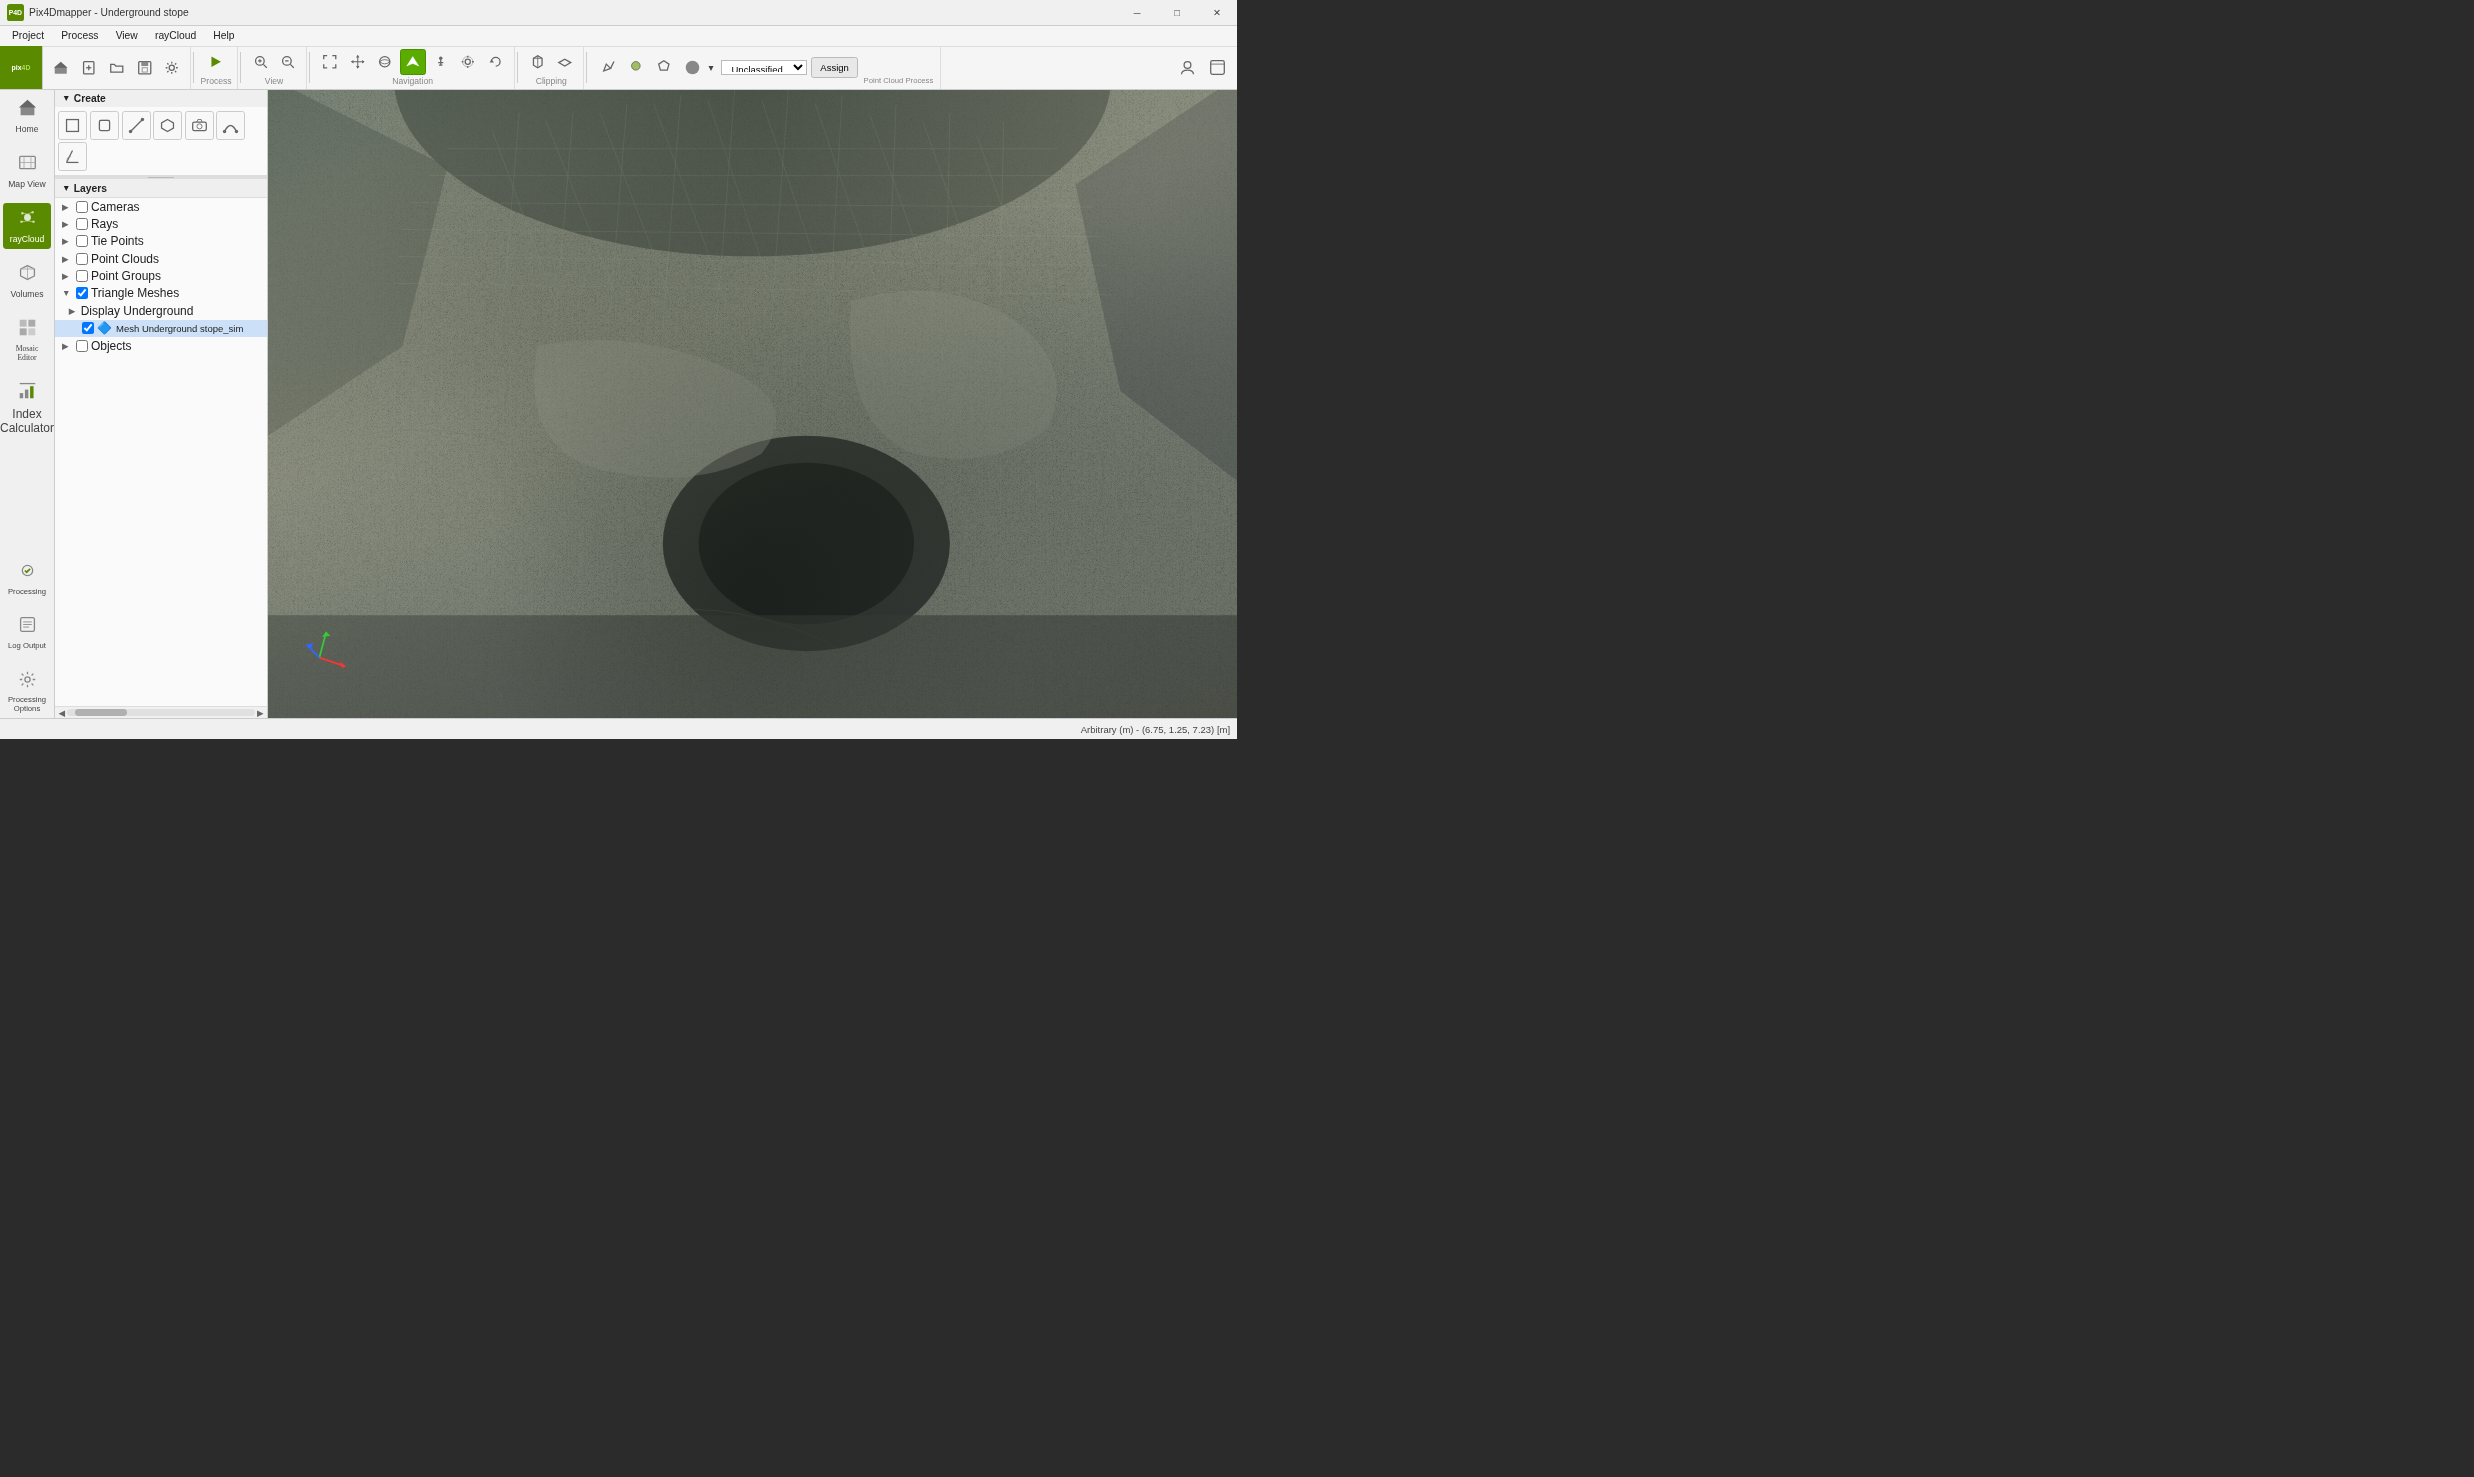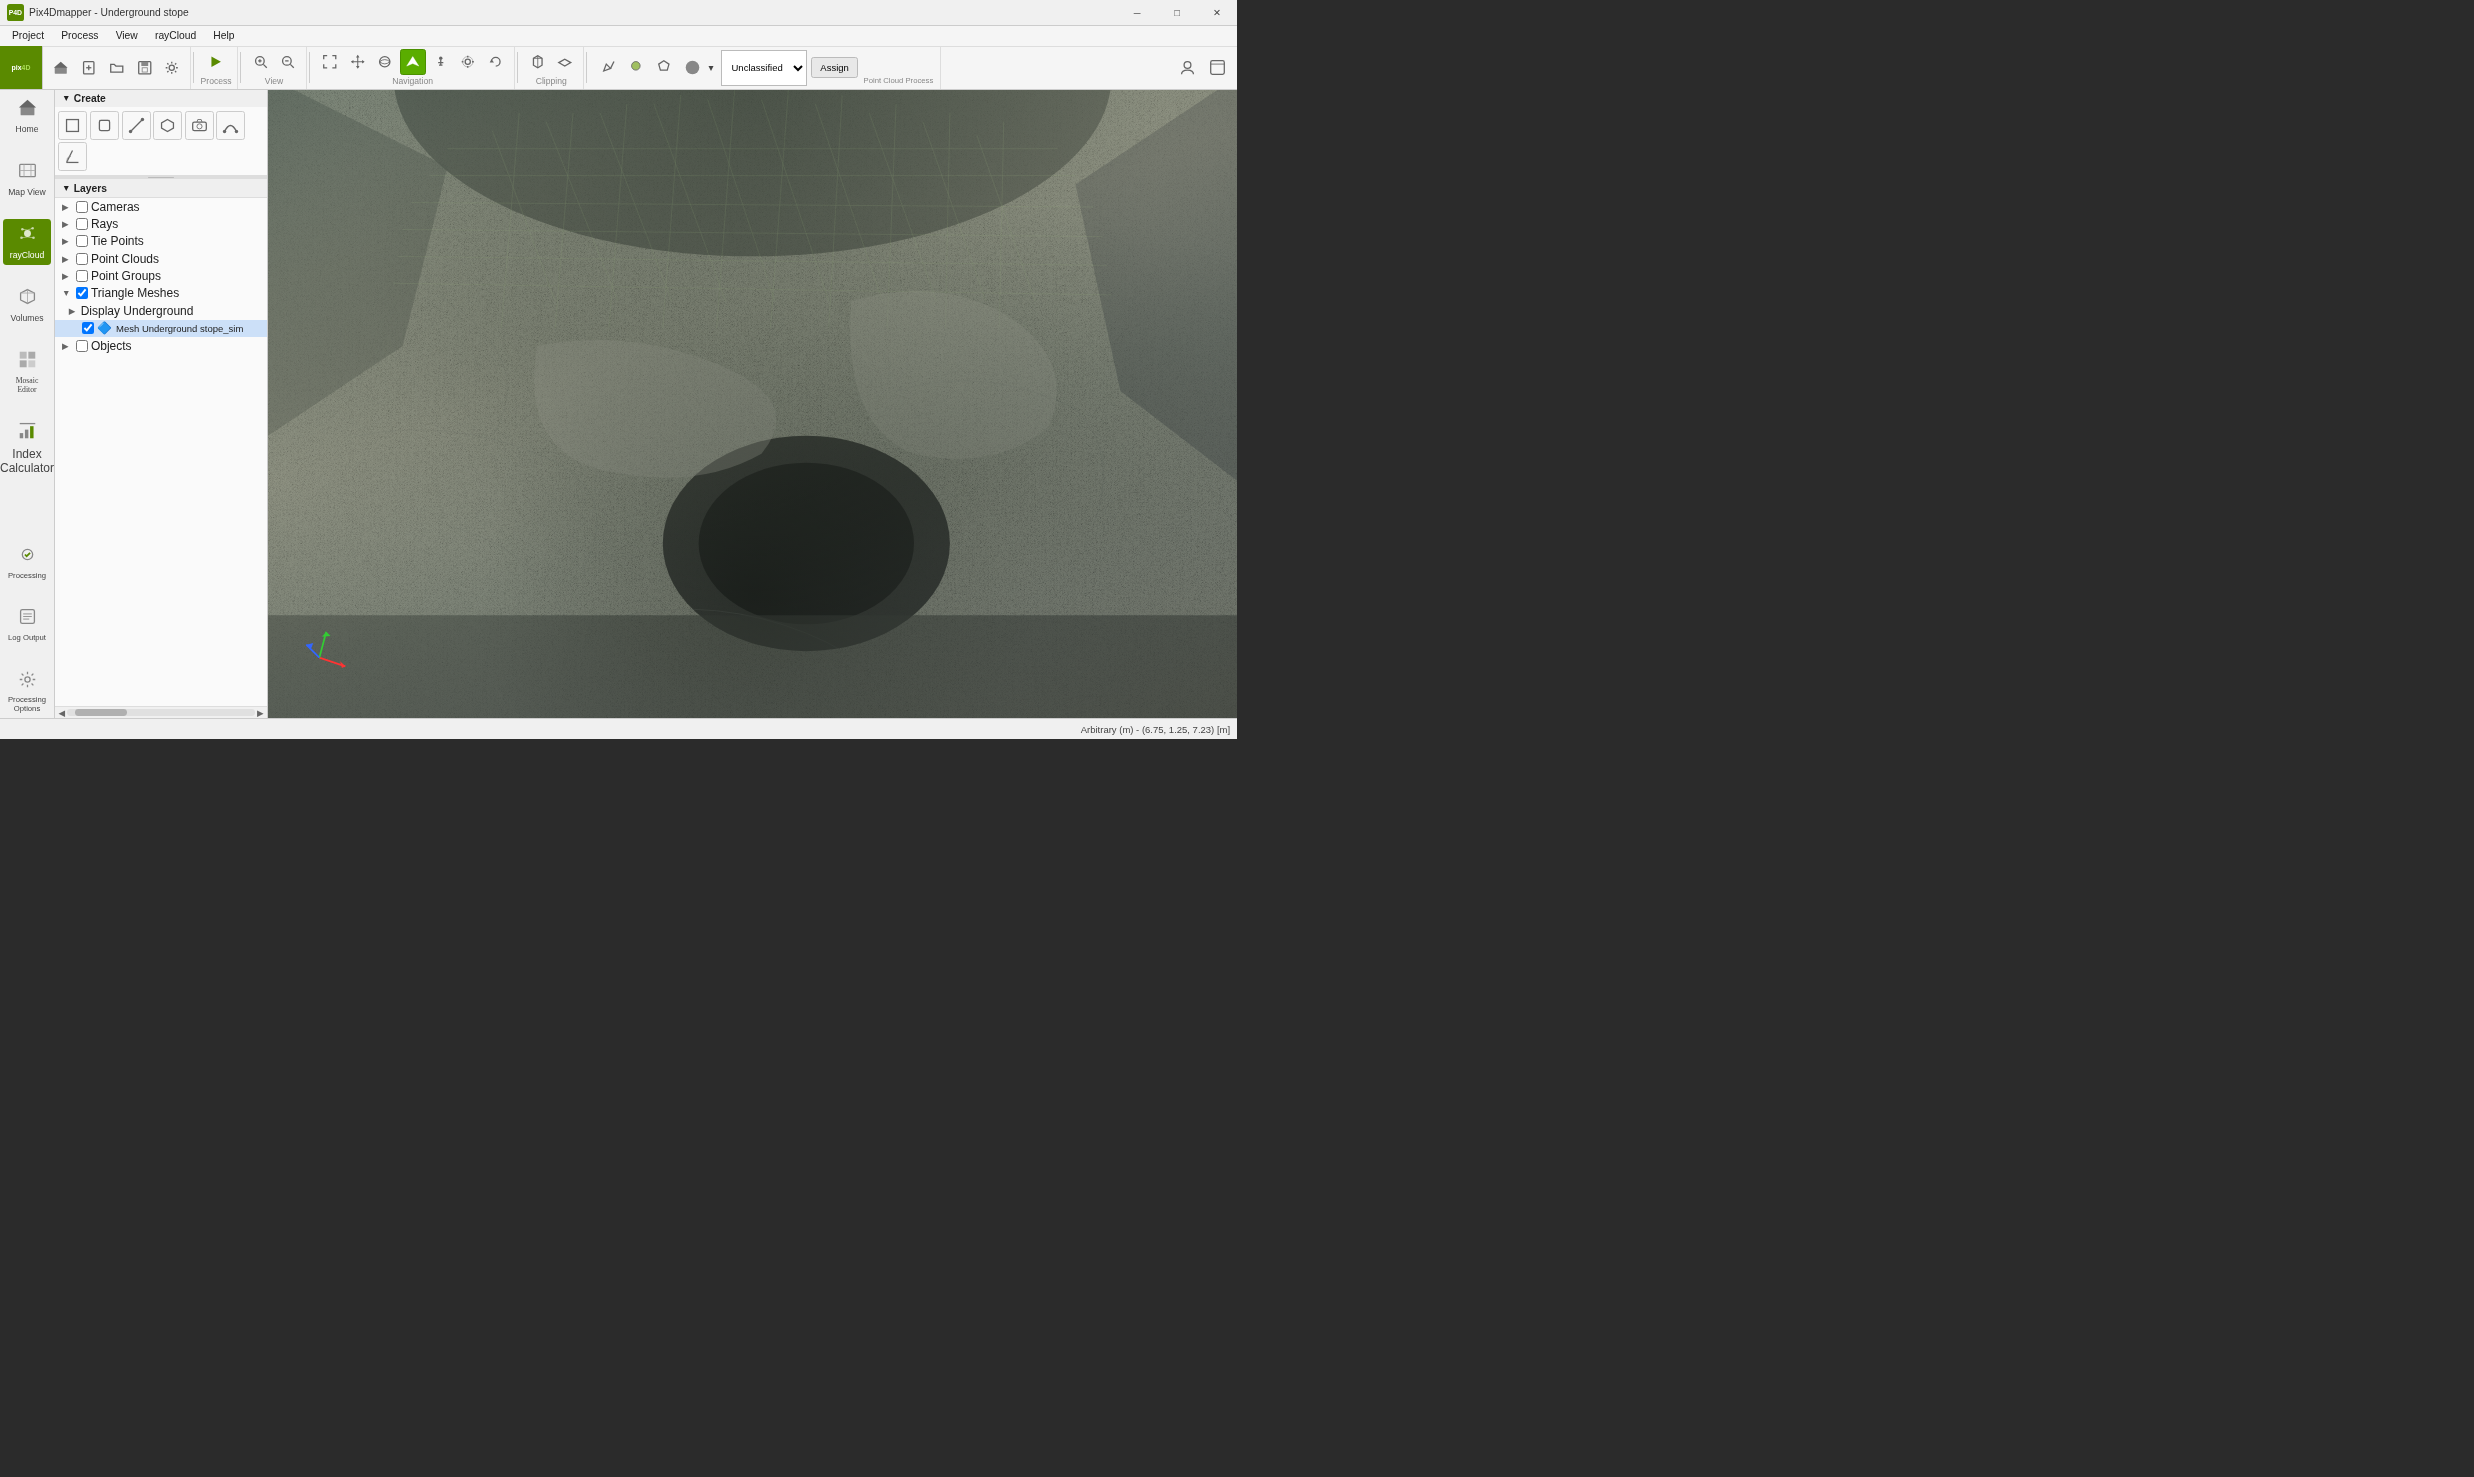--- a/index.html
+++ b/index.html
@@ -51,37 +51,37 @@
     }
 
     
     #main-layout {
       display: flex;
       height: calc(739px - 26px - 20.6px - 43px - 20.6px);
       
     }
     .pce-select {
       background: white; border: 0.9px solid #bbb; padding: 1.7px 5.2px;
-      font-size: 9.5px; min-width: 86px; height: 36px; cursor: pointer;
+      font-size: 9.5px; min-width: 86px; height: 15px; cursor: pointer;
     }
     .pce-btn {
       background: #e8e8e8; border: 0.9px solid #bbb; padding: 1.7px 8.6px;
       font-size: 9.5px; cursor: pointer; height: 20.6px; border-radius: 2.6px;
     }
 
     
     #left-sidebar {
       width: 55px;
       background: #f0f0f0;
       border-right: 0.9px solid #ccc;
       display: flex;
       flex-direction: column;
       align-items: center;
       padding-top: 3.4px;
-      gap: 17px;
+      gap: 9px;
       height: 100%;
       overflow: hidden;
     }
     .nav-item {
       width: 48px;
       padding: 5.2px 3.4px;
       display: flex; flex-direction: column;
       align-items: center; cursor: pointer;
       border-radius: 3.4px;
       font-size: 8.6px; color: #444;

